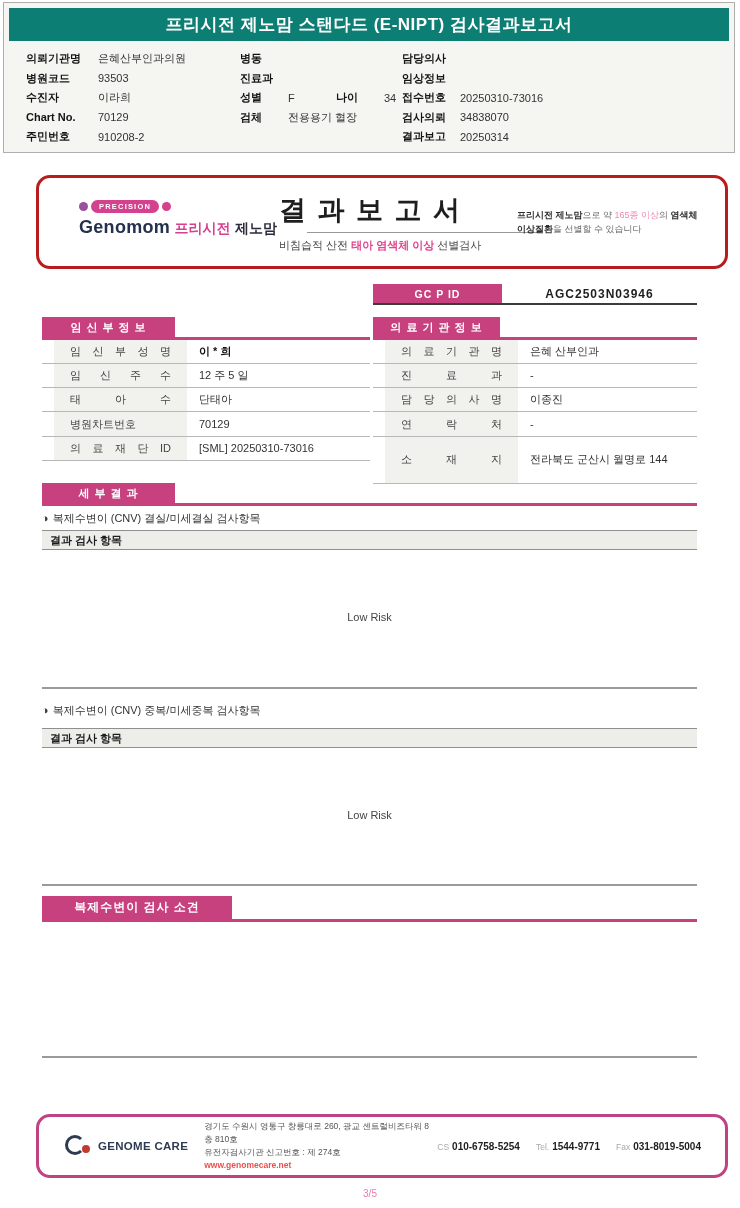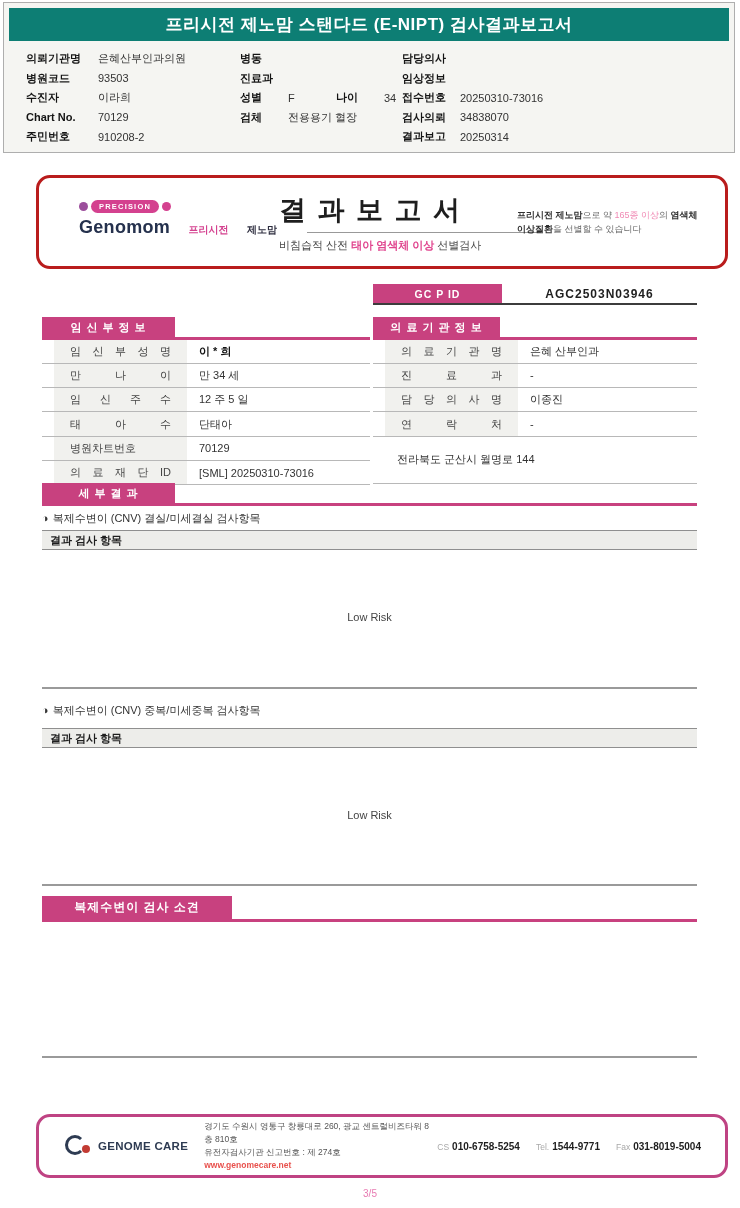--- a/index.html
+++ b/index.html
@@ -30,21 +30,21 @@
                 border:3px solid #b91c1c; border-radius:14px; background:#fff; box-sizing:border-box; }
   .logo-block { position:absolute; left:40px; top:22px; }
   .precision-row { display:flex; align-items:center; gap:3px; }
   .pill-dot { width:9px; height:9px; border-radius:50%; }
   .pill-dot.left { background:#9c4f9c; }
   .pill-dot.right { background:#d4418f; }
   .pill-body { background:#d4418f; color:#fff; font-size:7.5px; font-weight:bold;
                padding:2px 8px; border-radius:8px; letter-spacing:1.2px; }
   .brand-line { margin-top:4px; white-space:nowrap; }
   .brand-en { font-size:18px; font-weight:bold; color:#25314d; letter-spacing:0.3px; }
-  .brand-kr { font-size:10px; font-weight:bold;margin-left:14px; }
+  .brand-kr { font-size:14px; font-weight:bold; }
   .kr-pink { color:#d4418f; }
   .kr-dark { color:#2b2b3d; }
   .title-block { position:absolute; left:240px; top:14px; width:290px; text-align:left; }
   .report-title { font-size:27px; font-weight:bold; color:#1e1e1e; letter-spacing:2px; }
   .title-underline { border-top:1px solid #999; margin:4px 28px 5px; }
   .report-subtitle { font-size:11px; color:#444; }
   .sub-pink { color:#e0448e; font-weight:bold; }
   .tagline { position:absolute; right:26px; top:31px; width:182px; font-size:9px;
              color:#666; line-height:1.55; }
   .tag-bold { color:#2e2e2e; font-weight:bold; }
@@ -214,26 +214,20 @@
   <div class="sec-line" style="top:337px; left:42px; width:328px;"></div>
   <div class="info-table" style="top:339.5px; left:42px; width:328px;">
     <div class="t-row">
       <div class="t-label">
           <span>임 신 부 성 명</span>
         </div>
       <div class="t-value bold">이 * 희</div>
     </div>
     <div class="t-row">
       <div class="t-label">
-          <span>만 나 이</span>
-        </div>
-      <div class="t-value">만 34 세</div>
-    </div>
-    <div class="t-row">
-      <div class="t-label">
           <span>임 신 주 수</span>
         </div>
       <div class="t-value">12 주 5 일</div>
     </div>
     <div class="t-row">
       <div class="t-label">
           <span>태 아 수</span>
         </div>
       <div class="t-value">단태아</div>
     </div>
@@ -272,20 +266,23 @@
         </div>
       <div class="t-value">이종진</div>
     </div>
     <div class="t-row">
       <div class="t-label">
           <span>연 락 처</span>
         </div>
       <div class="t-value">-</div>
     </div>
     <div class="t-row tall">
+      <div class="t-label">
+          <span>소 재 지</span>
+        </div>
       <div class="t-value">전라북도 군산시 월명로 144</div>
     </div>
   </div>
 
   <div class="sec-header" style="top:483px; left:42px; width:133px;">세 부 결 과</div>
   <div class="sec-line" style="top:503px; left:42px; width:655px;"></div>
 
   <div class="cnv-title" style="top:511px;">
     <span class="bullet">◑</span><span>복제수변이 (CNV) 결실/미세결실 검사항목</span>
   </div>

